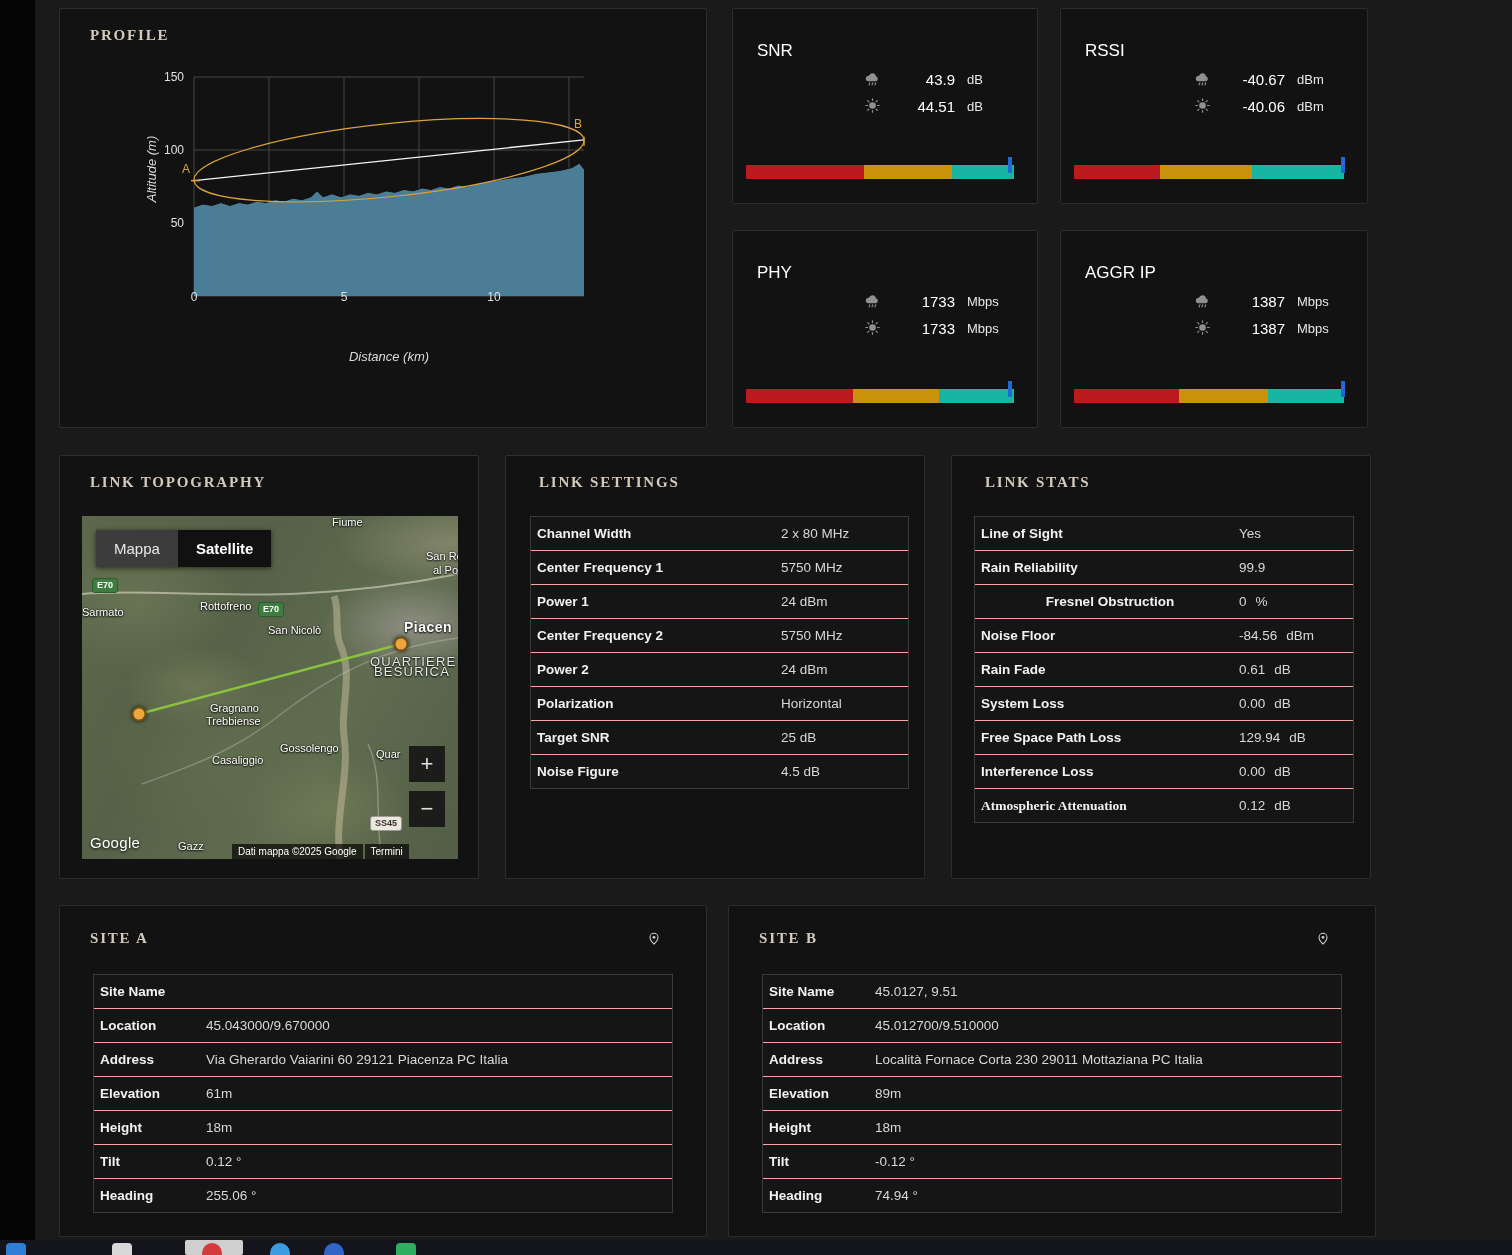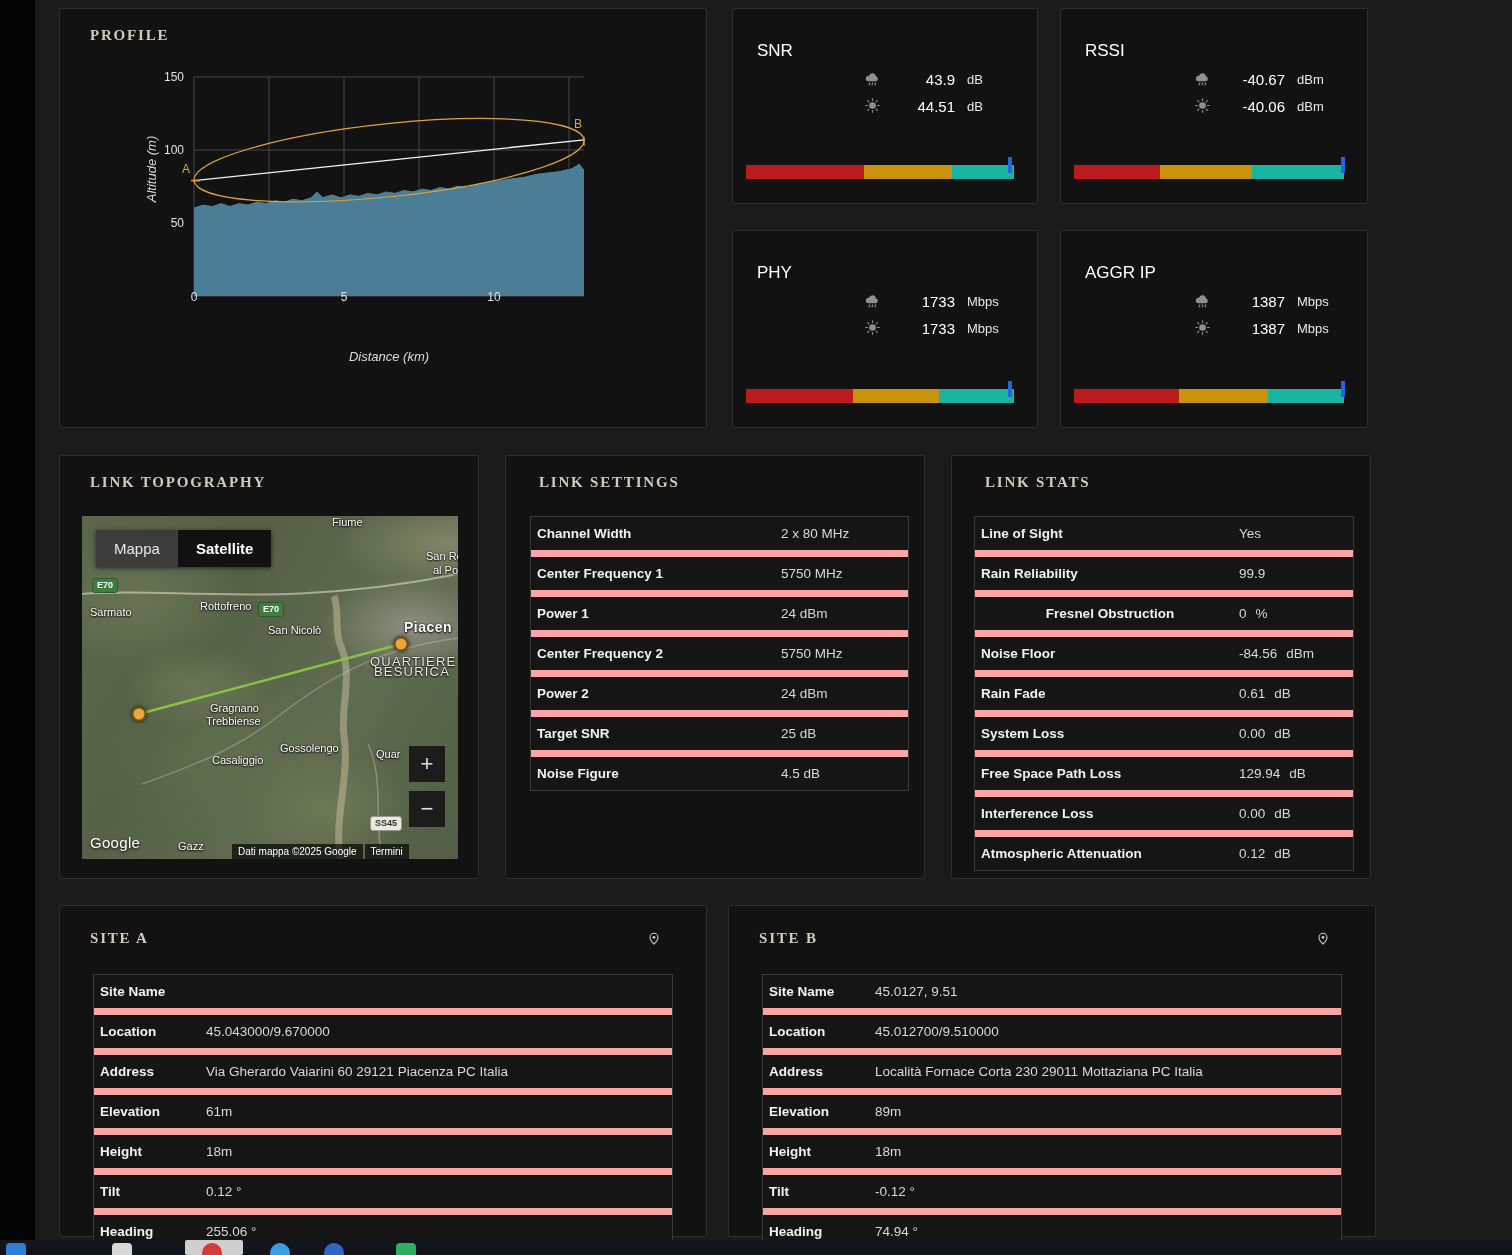--- a/index.html
+++ b/index.html
@@ -23,21 +23,21 @@
   .grow{display:flex;align-items:center;justify-content:flex-end;}
   .gicon{width:20px;height:20px;margin-right:14px;display:inline-flex;}
   .gval{min-width:58px;text-align:right;font-size:15px;color:#fff;}
   .gunit{width:40px;margin-left:12px;font-size:13px;color:#e8e8e8;}
   .gbar{position:absolute;left:13px;right:23px;bottom:24px;height:14px;display:flex;}
   .gseg{height:100%;}
   .gmark{position:absolute;top:-8px;width:4px;height:16px;}
 
   
   .dtable{position:absolute;border:1px solid #3a3a3a;background:#151515;}
-  .trow{display:flex;align-items:center;height:33px;border-bottom:7px solid #fca5a5;padding:0 6px;font-size:13.5px;}
+  .trow{display:flex;align-items:center;height:33px;border-bottom:1px solid #fca5a5;padding:0 6px;font-size:13.5px;}
   .trow:last-child{border-bottom:none;}
   .tlabel{font-weight:700;color:#f2f2f2;flex:none;}
   .tvalue{color:#d8d8d8;white-space:nowrap;}
   .tunit{color:#d8d8d8;margin-left:9px;}
 
   
   .map{
     position:absolute;left:22px;top:60px;width:376px;height:343px;overflow:hidden;
     background:
       radial-gradient(130px 70px at 88% 32%, rgba(150,148,138,0.85), rgba(150,148,138,0) 70%),
@@ -298,21 +298,21 @@
         <path d="M258 343 C252 300 268 260 262 220 C258 190 272 160 258 128 C252 112 258 95 252 80" fill="none" stroke="#c9bf9e" stroke-width="7" opacity="0.5"></path>
         <path d="M0 78 C80 70 200 94 376 58" fill="none" stroke="#e8e4d0" stroke-width="2" opacity="0.55"></path>
         <path d="M376 122 C300 132 250 158 190 205 C150 235 110 250 60 268" fill="none" stroke="#dddddd" stroke-width="1.4" opacity="0.3"></path>
         <path d="M300 343 C292 300 302 262 286 228" fill="none" stroke="#dddddd" stroke-width="1.4" opacity="0.35"></path>
         <line x1="57" y1="198" x2="319" y2="128" stroke="#8dc73f" stroke-width="2.4" opacity="0.95"></line>
       </svg>
     <div>
         <div class="mlabel town" style="left: 250px; top: 0px;">Fiume</div>
         <div class="mlabel town" style="left: 344px; top: 34px;">San Ro</div>
         <div class="mlabel town" style="left: 351px; top: 48px;">al Po</div>
-        <div class="mlabel town" style="left: 8px; top: 90px;">Sarmato</div>
+        <div class="mlabel town" style="left: 0; top: 90px;">Sarmato</div>
         <div class="mlabel town" style="left: 118px; top: 84px;">Rottofreno</div>
         <div class="mlabel town" style="left: 186px; top: 108px;">San Nicolò</div>
         <div class="mlabel city" style="left: 322px; top: 103px;">Piacen</div>
         <div class="mlabel district" style="left: 288px; top: 138px;">QUARTIERE</div>
         <div class="mlabel district" style="left: 292px; top: 148px;">BESURICA</div>
         <div class="mlabel town" style="left: 128px; top: 186px;">Gragnano</div>
         <div class="mlabel town" style="left: 124px; top: 199px;">Trebbiense</div>
         <div class="mlabel town" style="left: 198px; top: 226px;">Gossolengo</div>
         <div class="mlabel town" style="left: 130px; top: 238px;">Casaliggio</div>
         <div class="mlabel town" style="left: 294px; top: 232px;">Quar</div>
@@ -354,20 +354,24 @@
       </div>
       <div class="trow">
         <span class="tlabel" style="width: 244px;">Center Frequency 2</span>
         <span class="tvalue">5750 MHz</span>
       </div>
       <div class="trow">
         <span class="tlabel" style="width: 244px;">Power 2</span>
         <span class="tvalue">24 dBm</span>
       </div>
       <div class="trow">
+        <span class="tlabel" style="width: 244px;">Polarization</span>
+        <span class="tvalue">Horizontal</span>
+      </div>
+      <div class="trow">
         <span class="tlabel" style="width: 244px;">Target SNR</span>
         <span class="tvalue">25 dB</span>
       </div>
       <div class="trow">
         <span class="tlabel" style="width: 244px;">Noise Figure</span>
         <span class="tvalue">4.5 dB</span>
       </div>
     </div>
 </div>
 
@@ -406,21 +410,21 @@
         <span class="tlabel" style="width: 258px;">Free Space Path Loss</span>
         <span class="tvalue">129.94</span>
         <span class="tunit">dB</span>
       </div>
       <div class="trow">
         <span class="tlabel" style="width: 258px;">Interference Loss</span>
         <span class="tvalue">0.00</span>
         <span class="tunit">dB</span>
       </div>
       <div class="trow">
-        <span class="tlabel" style="width: 258px;">Atmospheric Attenuation</span>
+        <span class="tlabel" style="width: 258px; font-family: Liberation Serif, serif;">Atmospheric Attenuation</span>
         <span class="tvalue">0.12</span>
         <span class="tunit">dB</span>
       </div>
     </div>
 </div>
 
 <div class="panel" style="left:59px;top:905px;width:648px;height:332px">
   <div class="ptitle site">SITE A</div>
   <span class="site-pin">
     <svg viewBox="0 0 24 24" width="16" height="16">

